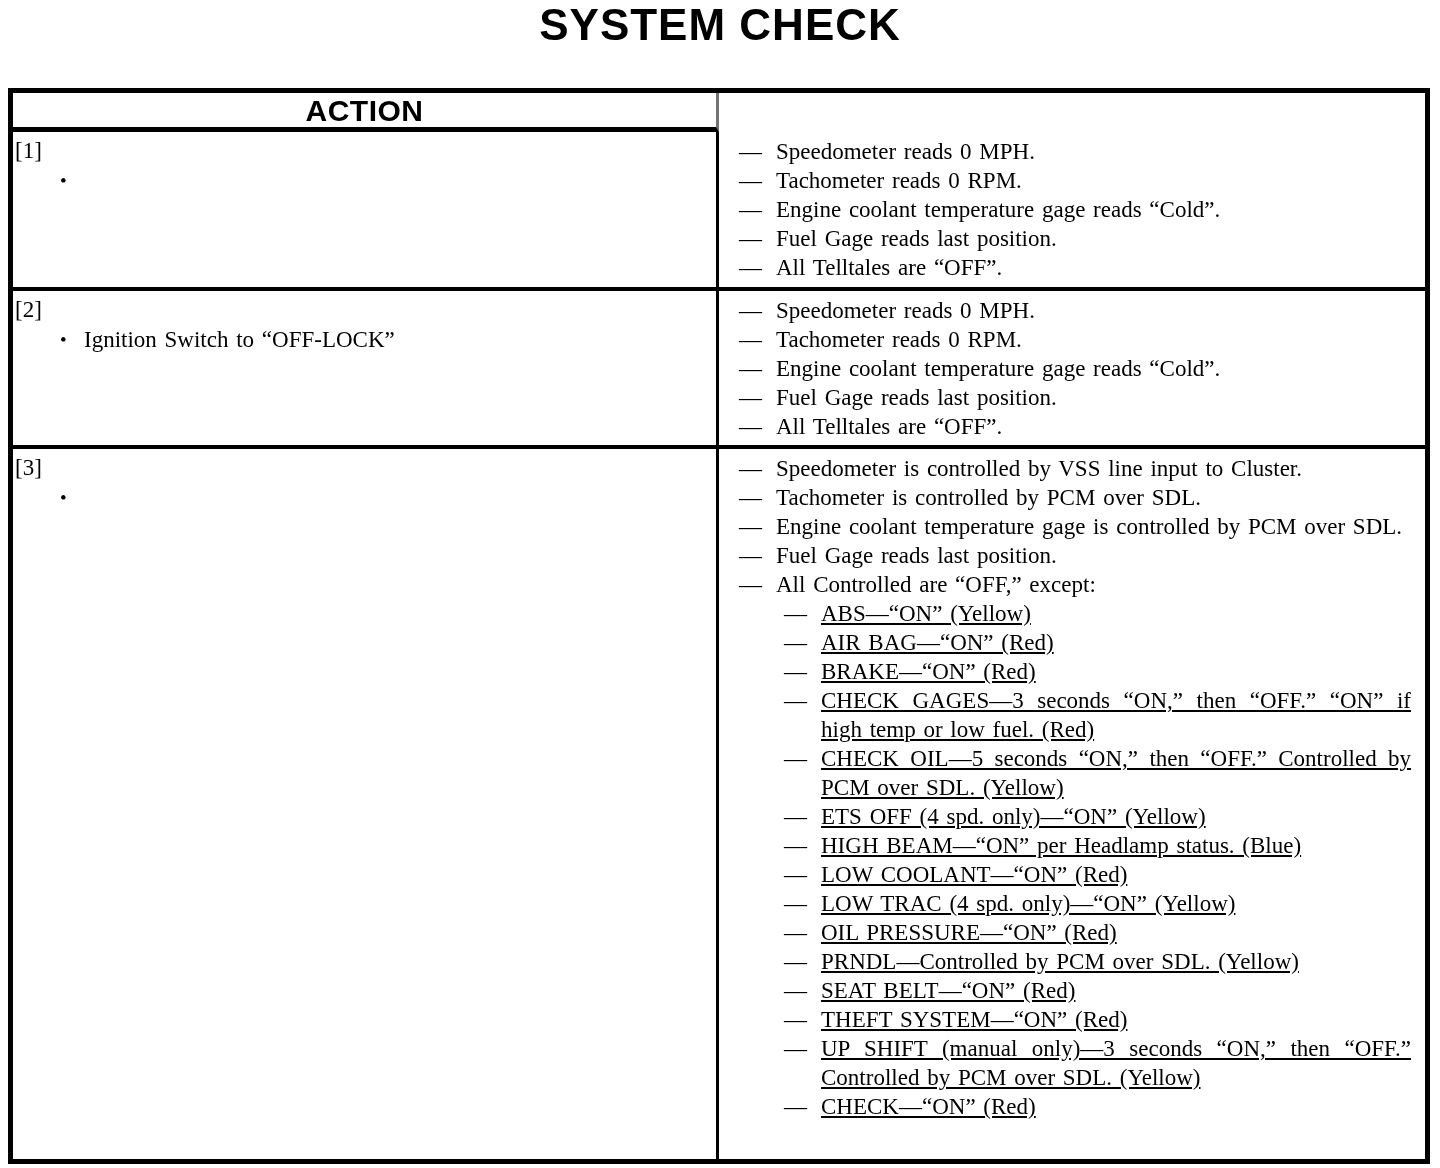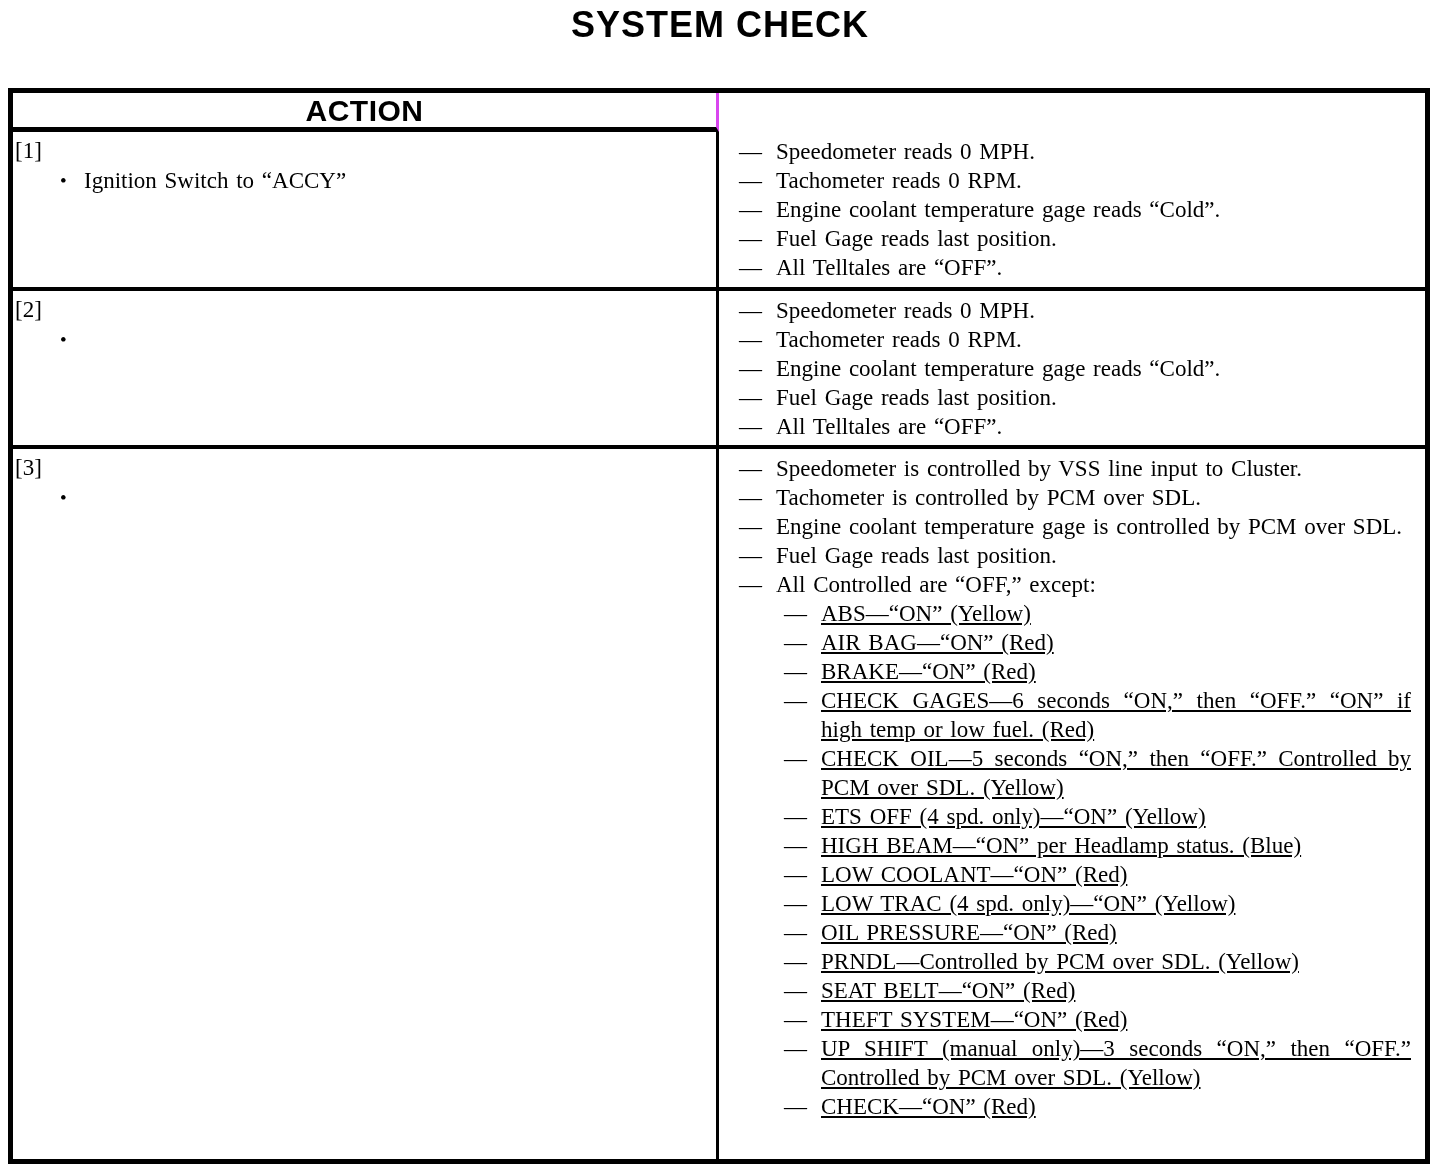--- a/index.html
+++ b/index.html
@@ -11,21 +11,21 @@
     overflow: hidden;
   }
   .page { position: relative; width: 1440px; height: 1168px; background: #fff; }
 
   .title {
     position: absolute;
     top: 0; left: 0; width: 1440px;
     text-align: center;
     font-family: "Liberation Sans", sans-serif;
     font-weight: 900;
-    font-size: 36px;
+    font-size: 44px;
     line-height: 50px;
     letter-spacing: 1px;
   }
 
   .syscheck-table {
     position: absolute;
     left: 8px; top: 88px;
     width: 1422px; height: 1076px;
     border: 5px solid #000;
     display: grid;
@@ -36,21 +36,21 @@
 
   .hdr {
     font-family: "Liberation Sans", sans-serif;
     font-weight: 900;
     font-size: 30px;
     text-align: center;
     line-height: 36px;
     border-bottom: 5px solid #000;
     letter-spacing: 0.5px;
   }
-  .hdr-action  { grid-row: 1; grid-column: 1; border-right: 3px solid #d946ef; }
+  .hdr-action  { grid-row: 1; grid-column: 1; border-right: 3px solid #737373; }
   .hdr-results { grid-row: 1; grid-column: 2; }
 
   .cell { font-size: 23px; line-height: 29px; word-spacing: 2px; }
 
   .action-cell { border-right: 3px solid #000; padding: 4px 8px 0 2px; }
   .results-cell { padding: 5px 2px 0 20px; }
 
   .a1 { grid-row: 2; grid-column: 1; }
   .r1 { grid-row: 2; grid-column: 2; }
   .a2 { grid-row: 3; grid-column: 1; border-top: 4px solid #000; }
@@ -76,21 +76,20 @@
   <div class="title">SYSTEM CHECK</div>
 
   <div class="syscheck-table">
 
     <div class="hdr hdr-action">ACTION</div>
 
     <div class="cell action-cell a1">
       <div class="step-label">[1]</div>
       <div class="action-line">
         <span class="bullet">•</span>
-        <span class="action-text">Ignition Switch to “ACCY”</span>
       </div>
     </div>
     <div class="cell results-cell r1">
       <div class="res-line">
         <span class="dash">—</span>
         <div class="res-text">Speedometer reads 0 MPH.</div>
       </div>
       <div class="res-line">
         <span class="dash">—</span>
         <div class="res-text">Tachometer reads 0 RPM.</div>
@@ -106,20 +105,21 @@
       <div class="res-line">
         <span class="dash">—</span>
         <div class="res-text">All Telltales are “OFF”.</div>
       </div>
     </div>
 
     <div class="cell action-cell a2">
       <div class="step-label">[2]</div>
       <div class="action-line">
         <span class="bullet">•</span>
+        <span class="action-text">Ignition Switch to “OFF-LOCK”</span>
       </div>
     </div>
     <div class="cell results-cell r2">
       <div class="res-line">
         <span class="dash">—</span>
         <div class="res-text">Speedometer reads 0 MPH.</div>
       </div>
       <div class="res-line">
         <span class="dash">—</span>
         <div class="res-text">Tachometer reads 0 RPM.</div>
@@ -174,21 +174,21 @@
         <div class="res-line">
           <span class="dash">—</span>
           <div class="res-text">AIR BAG—“ON” (Red)</div>
         </div>
         <div class="res-line">
           <span class="dash">—</span>
           <div class="res-text">BRAKE—“ON” (Red)</div>
         </div>
         <div class="res-line">
           <span class="dash">—</span>
-          <div class="res-text">CHECK GAGES—6 seconds “ON,” then “OFF.” “ON” if high temp or low fuel. (Red)</div>
+          <div class="res-text">CHECK GAGES—3 seconds “ON,” then “OFF.” “ON” if high temp or low fuel. (Red)</div>
         </div>
         <div class="res-line">
           <span class="dash">—</span>
           <div class="res-text">CHECK OIL—5 seconds “ON,” then “OFF.” Controlled by PCM over SDL. (Yellow)</div>
         </div>
         <div class="res-line">
           <span class="dash">—</span>
           <div class="res-text">ETS OFF (4 spd. only)—“ON” (Yellow)</div>
         </div>
         <div class="res-line">

